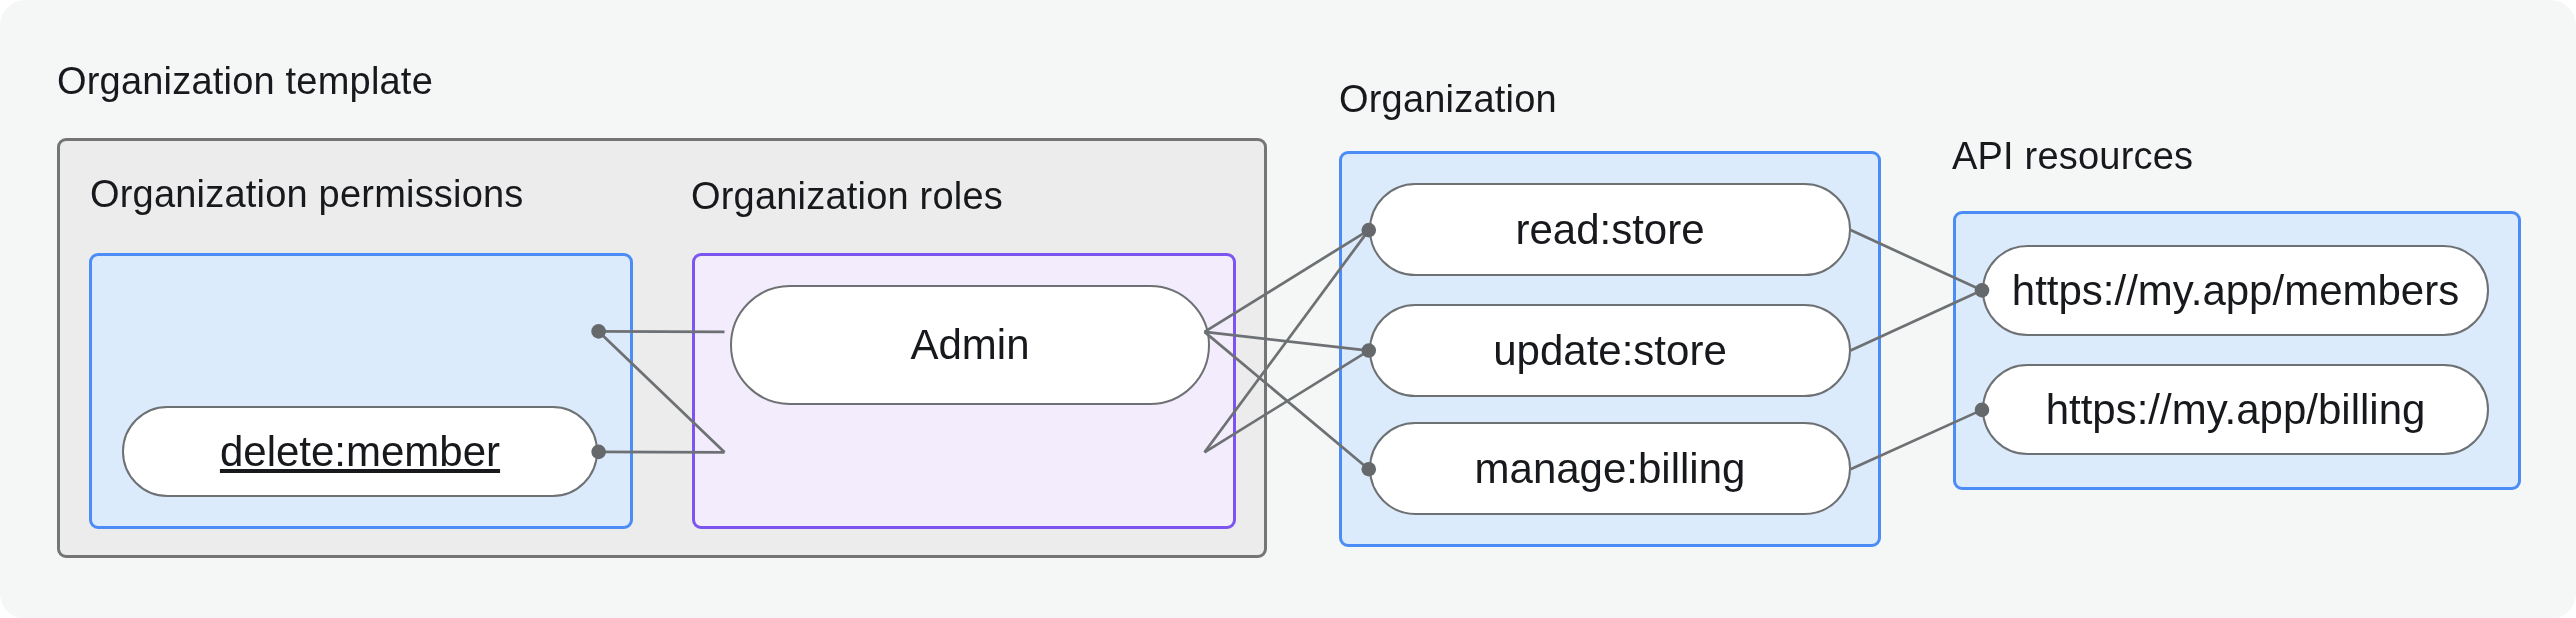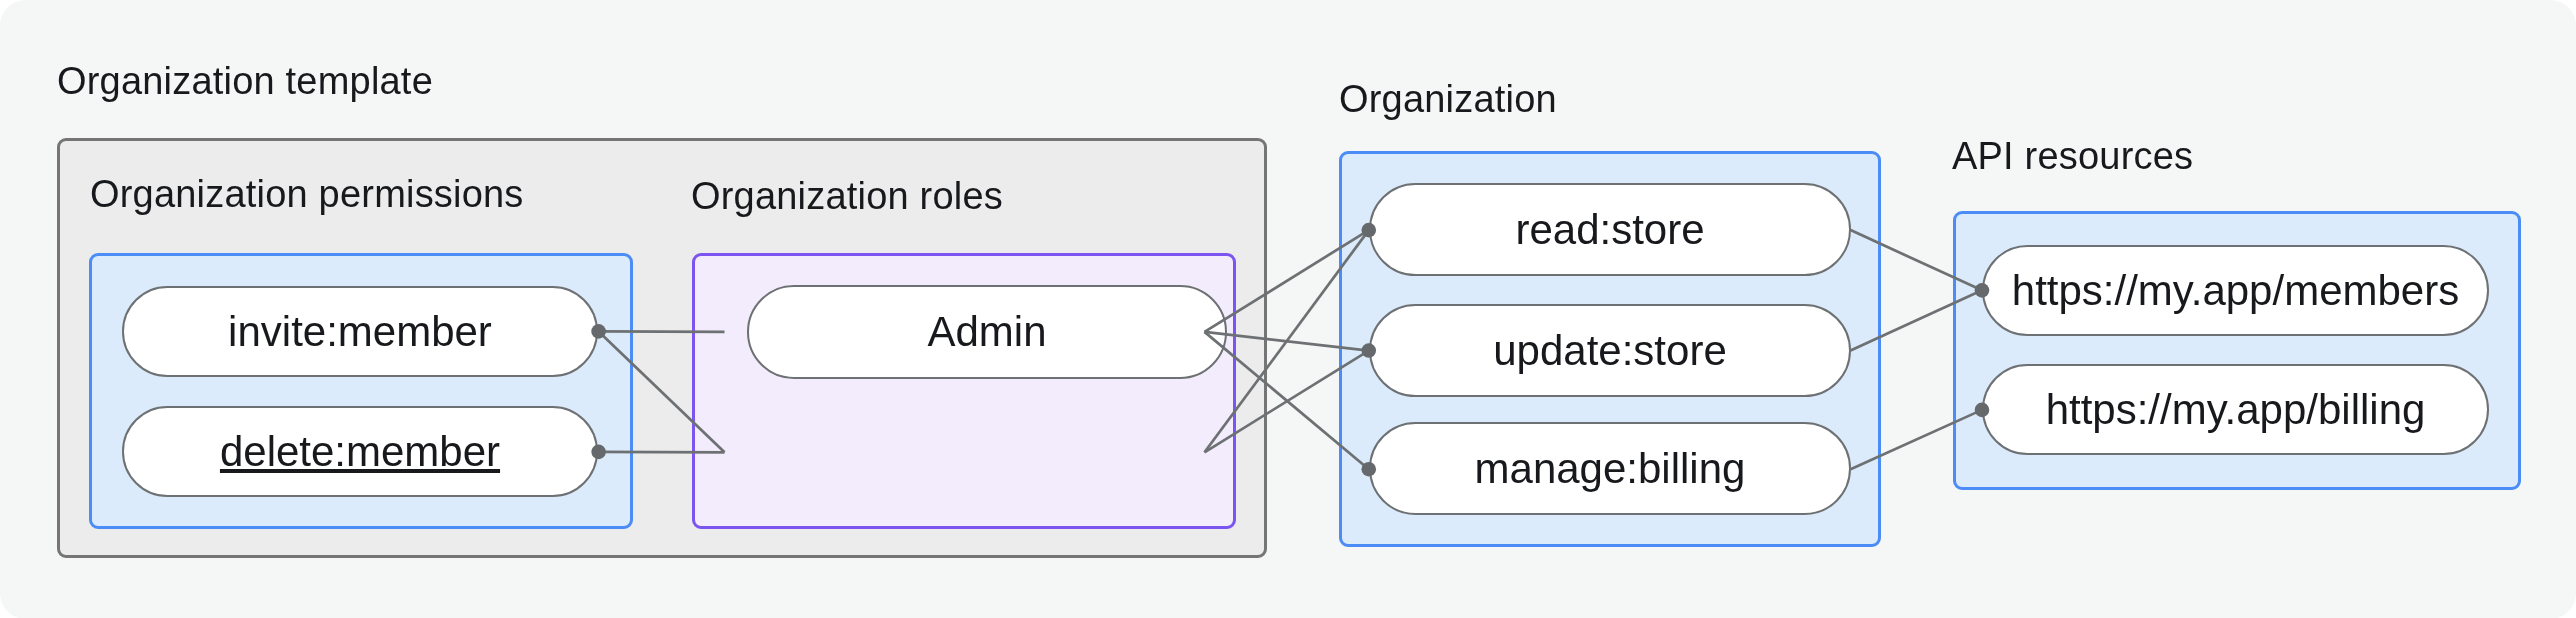--- a/index.html
+++ b/index.html
@@ -66,21 +66,21 @@
     background:var(--node-fill);
     border:2.7px solid var(--node-border);
     border-radius:912px;
     display:flex;align-items:center;justify-content:center;
     font-size:42px;font-weight:400;
     white-space:nowrap;
     color:var(--text);
   }
   .pill-invite {left:122px; top:286px; width:476px; height:91px;}
   .pill-delete {left:122px; top:406px; width:476px; height:91px;text-decoration:underline;}
-  .pill-admin  {left:747px; top:285px; width:480px; height:94px;}
+  .pill-admin  {left:730px; top:285px; width:480px; height:120px;}
   .pill-member {left:725px; top:405px; width:480px; height:94px;}
   .pill-read   {left:1369px;top:183px; width:482px; height:93px;}
   .pill-update {left:1369px;top:304px; width:482px; height:93px;}
   .pill-manage {left:1369px;top:422px; width:482px; height:93px;}
   .pill-members{left:1982px;top:245px; width:507px; height:91px;}
   .pill-billing{left:1982px;top:364px; width:507px; height:91px;align-items:center;}
 
   #edge-layer{
     position:absolute;left:0;top:0;width:2576px;height:619px;
     pointer-events:none;
@@ -100,23 +100,20 @@
 
   <div class="section-label lbl-org-roles">Organization roles</div>
   <div class="box purple"></div>
 
   <div class="section-label lbl-permissions">Organization</div>
   <div class="box blue permissions"></div>
 
   <div class="section-label lbl-api">API resources</div>
   <div class="box blue api"></div>
 
-  <div class="pill pill-invite">
-    <span>invite:member</span>
-  </div>
   <div class="pill pill-delete">
     <span>delete:member</span>
   </div>
   <div class="pill pill-admin">
     <span>Admin</span>
   </div>
   <div class="pill pill-read">
     <span>read:store</span>
   </div>
   <div class="pill pill-update">

